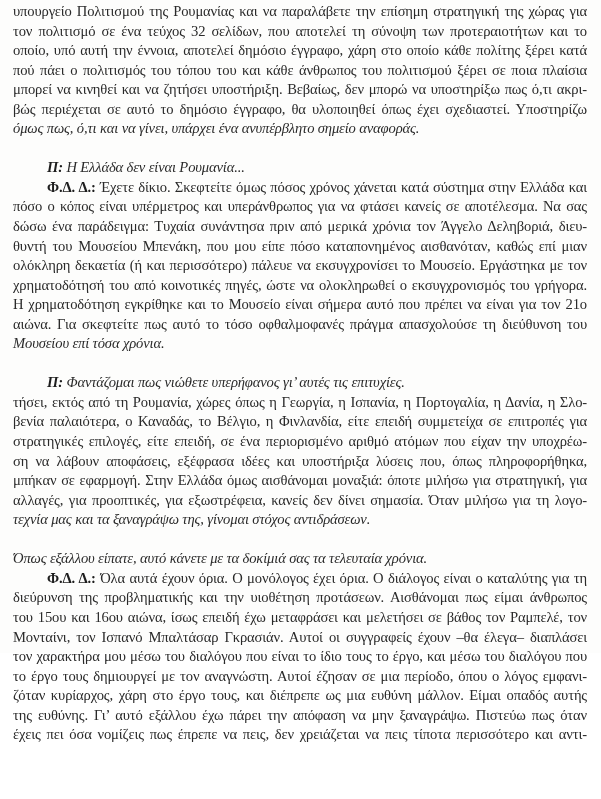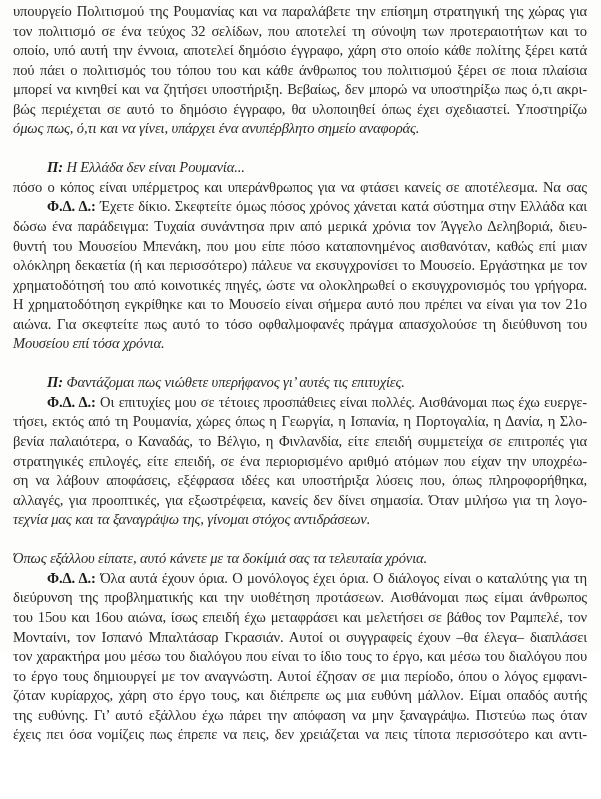--- a/index.html
+++ b/index.html
@@ -50,43 +50,43 @@
       <span class="line last">όμως πως, ό,τι και να γίνει, υπάρχει ένα ανυπέρβλητο σημείο αναφοράς.</span>
     </div>
 
     <span class="gap"></span>
 
     <div>
       <span class="line ind last"><span class="spk">Π:</span><span> Η Ελλάδα δεν είναι Ρουμανία...</span></span>
     </div>
 
     <div>
+      <span class="line ind"><span class="spk">Φ.Δ. Δ.:</span><span> Έχετε δίκιο. Σκεφτείτε όμως πόσος χρόνος χάνεται κατά σύστημα στην Ελλάδα και</span></span>
       <span class="line">πόσο ο κόπος είναι υπέρμετρος και υπεράνθρωπος για να φτάσει κανείς σε αποτέλεσμα. Να σας</span>
-      <span class="line ind"><span class="spk">Φ.Δ. Δ.:</span><span> Έχετε δίκιο. Σκεφτείτε όμως πόσος χρόνος χάνεται κατά σύστημα στην Ελλάδα και</span></span>
       <span class="line">δώσω ένα παράδειγμα: Τυχαία συνάντησα πριν από μερικά χρόνια τον Άγγελο Δεληβοριά, διευ-</span>
       <span class="line">θυντή του Μουσείου Μπενάκη, που μου είπε πόσο καταπονημένος αισθανόταν, καθώς επί μιαν</span>
       <span class="line">ολόκληρη δεκαετία (ή και περισσότερο) πάλευε να εκσυγχρονίσει το Μουσείο. Εργάστηκα με τον</span>
       <span class="line">χρηματοδότησή του από κοινοτικές πηγές, ώστε να ολοκληρωθεί ο εκσυγχρονισμός του γρήγορα.</span>
       <span class="line">Η χρηματοδότηση εγκρίθηκε και το Μουσείο είναι σήμερα αυτό που πρέπει να είναι για τον 21ο</span>
       <span class="line">αιώνα. Για σκεφτείτε πως αυτό το τόσο οφθαλμοφανές πράγμα απασχολούσε τη διεύθυνση του</span>
       <span class="line last">Μουσείου επί τόσα χρόνια.</span>
     </div>
 
     <span class="gap"></span>
 
     <div>
       <span class="line ind last"><span class="spk">Π:</span><span> Φαντάζομαι πως νιώθετε υπερήφανος γι’ αυτές τις επιτυχίες.</span></span>
     </div>
 
     <div>
-      <span class="line ind"><span class="spk">Φ.Δ. Δ.:</span><span> Οι επιτυχίες μου σε τέτοιες προσπάθειες είναι πολλές. Αισθάνομαι πως έχω ευεργε-</span></span>
       <span class="line">τήσει, εκτός από τη Ρουμανία, χώρες όπως η Γεωργία, η Ισπανία, η Πορτογαλία, η Δανία, η Σλο-</span>
       <span class="line">βενία παλαιότερα, ο Καναδάς, το Βέλγιο, η Φινλανδία, είτε επειδή συμμετείχα σε επιτροπές για</span>
       <span class="line">στρατηγικές επιλογές, είτε επειδή, σε ένα περιορισμένο αριθμό ατόμων που είχαν την υποχρέω-</span>
       <span class="line">ση να λάβουν αποφάσεις, εξέφρασα ιδέες και υποστήριξα λύσεις που, όπως πληροφορήθηκα,</span>
+      <span class="line">μπήκαν σε εφαρμογή. Στην Ελλάδα όμως αισθάνομαι μοναξιά: όποτε μιλήσω για στρατηγική, για</span>
       <span class="line">αλλαγές, για προοπτικές, για εξωστρέφεια, κανείς δεν δίνει σημασία. Όταν μιλήσω για τη λογο-</span>
       <span class="line last">τεχνία μας και τα ξαναγράψω της, γίνομαι στόχος αντιδράσεων.</span>
     </div>
 
     <span class="gap"></span>
 
     <div>
       <span class="line last">Όπως εξάλλου είπατε, αυτό κάνετε με τα δοκίμιά σας τα τελευταία χρόνια.</span>
     </div>
 

